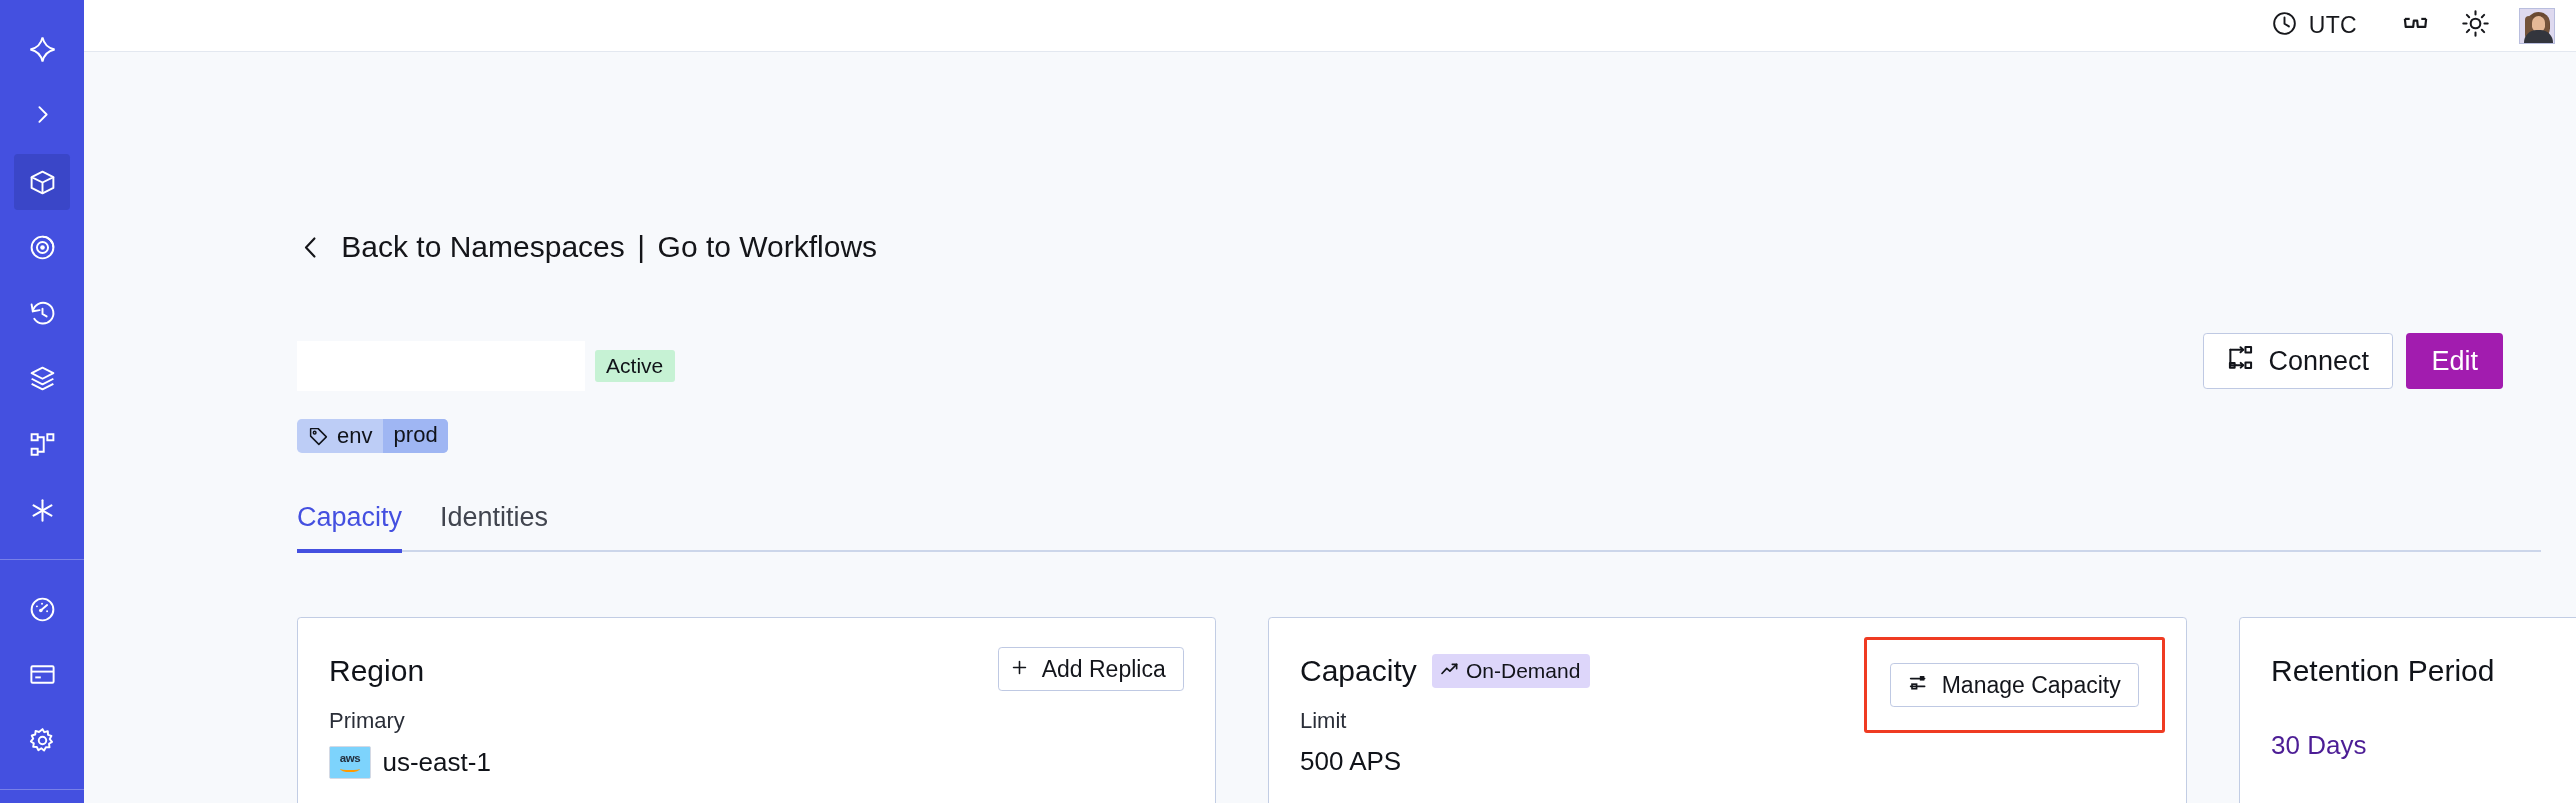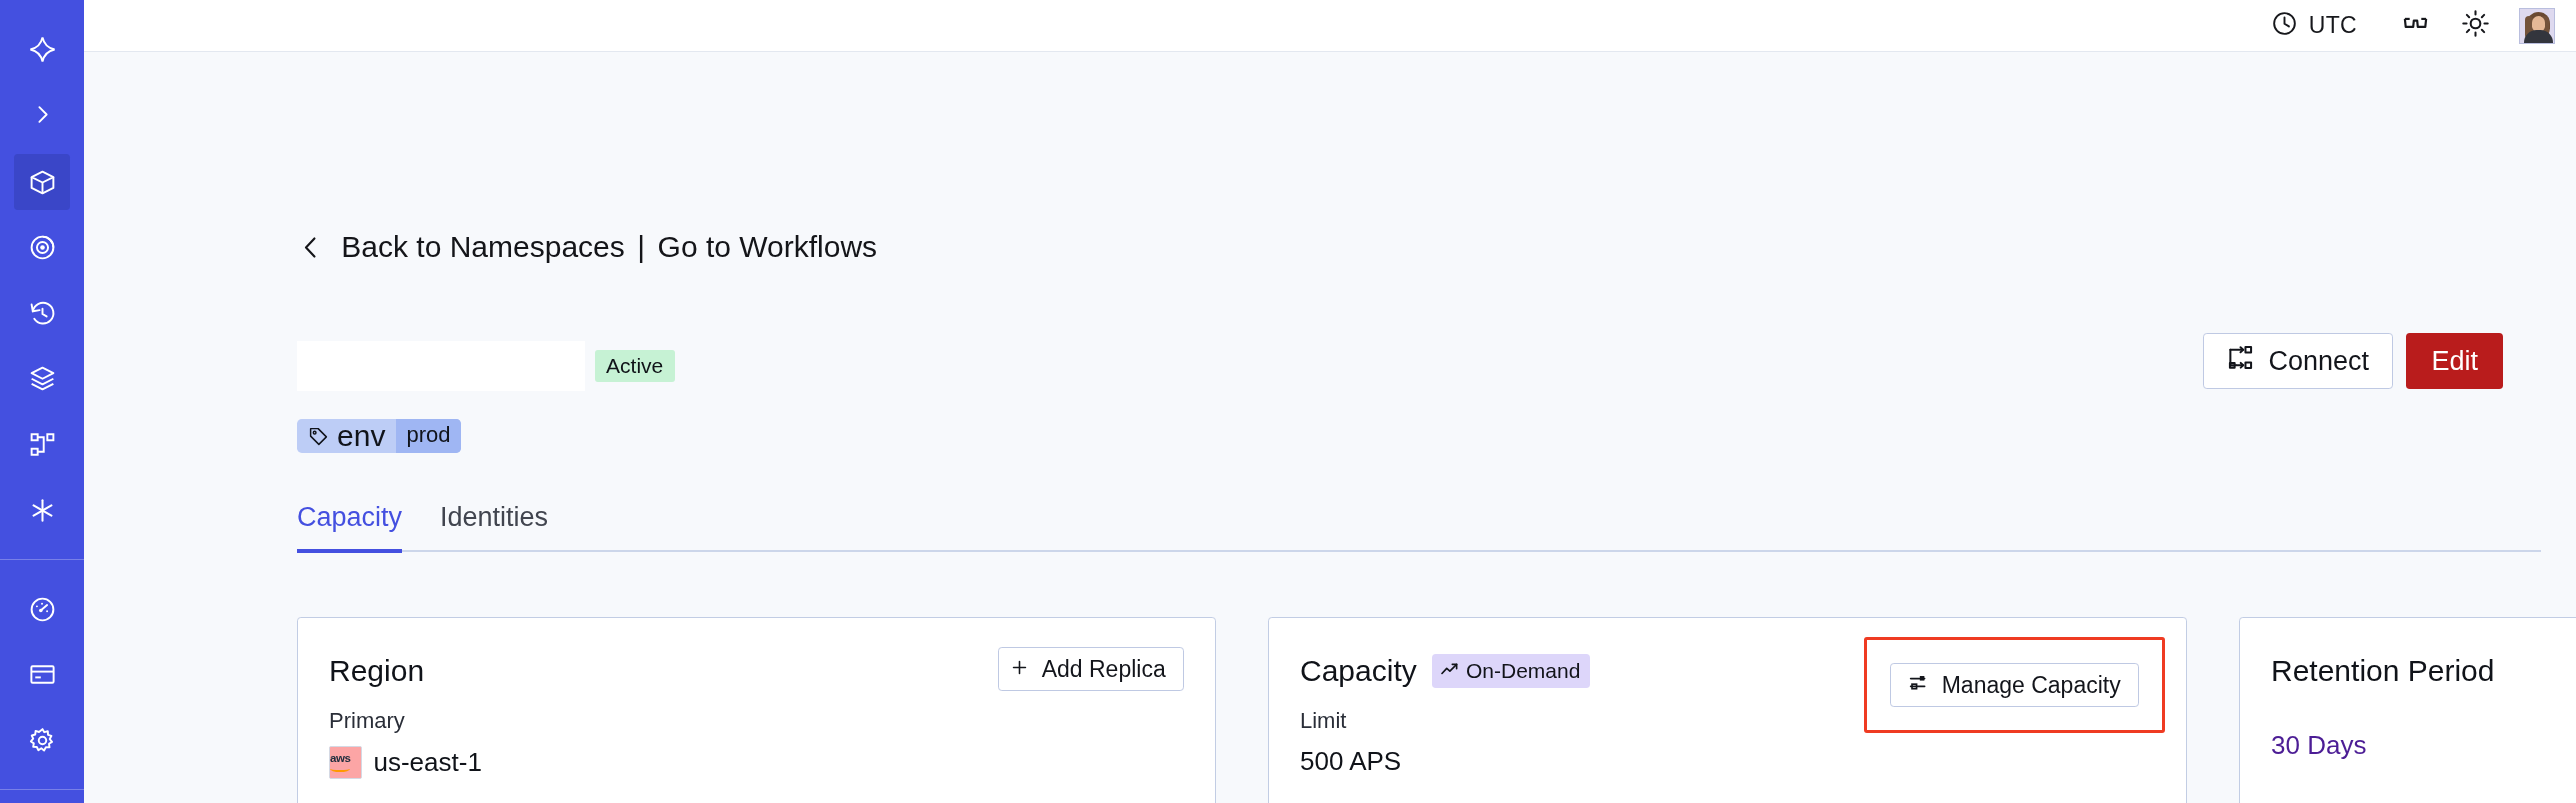--- a/index.html
+++ b/index.html
@@ -149,21 +149,21 @@
     position: absolute;
     left: 213px; top: 366px;
     display: flex; align-items: center;
     background: #bdcdf6;
     border-radius: 4.8px;
     height: 34px;
     padding-left: 10.5px;
     cursor: pointer;
   }
   #tag-pill .tagicon { display: flex; margin-right: 8.6px; }
-  #tag-key { font-size: 30px; color: #10131a; padding-right: 10.5px; }
+  #tag-key { font-size: 22px; color: #10131a; padding-right: 10.5px; }
   #tag-val {
     font-size: 22px; color: #10131a;
     background: #9fb6f3;
     padding: 4.8px 10.5px 6.7px 10.5px;
     height: 34px;
     display: flex; align-items: center;
     border-radius: 0 4.8px 4.8px 0;
   }
 
   
@@ -178,21 +178,21 @@
     padding: 0 23px;
     background: #ffffff;
     border: 1px solid #bfc9e3;
     border-radius: 3.8px;
     font-size: 27px; color: #13151b;
     cursor: pointer;
   }
   #edit-btn {
     height: 56px;
     padding: 0 25px;
-    background: #b91c1c;
+    background: #a21caf;
     border: none; border-radius: 3.8px;
     color: #ffffff; font-size: 27px;
     display: flex; align-items: center;
     cursor: pointer;
     text-align: center;
   }
 
   
   #tabs {
     position: absolute;
@@ -285,26 +285,26 @@
     border: 3.8px solid #ef3b22;
     border-radius: 2.9px;
     padding: 23px;
   }
   #manage-capacity-btn {
     position: static;
   }
 
   
   .aws-tile {
-    width: 33px; height: 33px;
-    background: #fca5a5;
+    width: 42px; height: 33px;
+    background: #7dd3fc;
     border: 1px solid #d4d9e4;
     border-radius: 1.9px;
     display: flex; flex-direction: column;
-    align-items: flex-start; justify-content: center;
+    align-items: center; justify-content: center;
     flex: none;
     gap: 1px;
   }
   .aws-tile .aws-word {
     font-size: 11.5px; font-weight: bold; color: #232f3e;
     font-family: "Liberation Sans", sans-serif;
     letter-spacing: -0.4px; line-height: 1;
   }
   .aws-tile .aws-swoosh {
     width: 20px; height: 5.8px;

